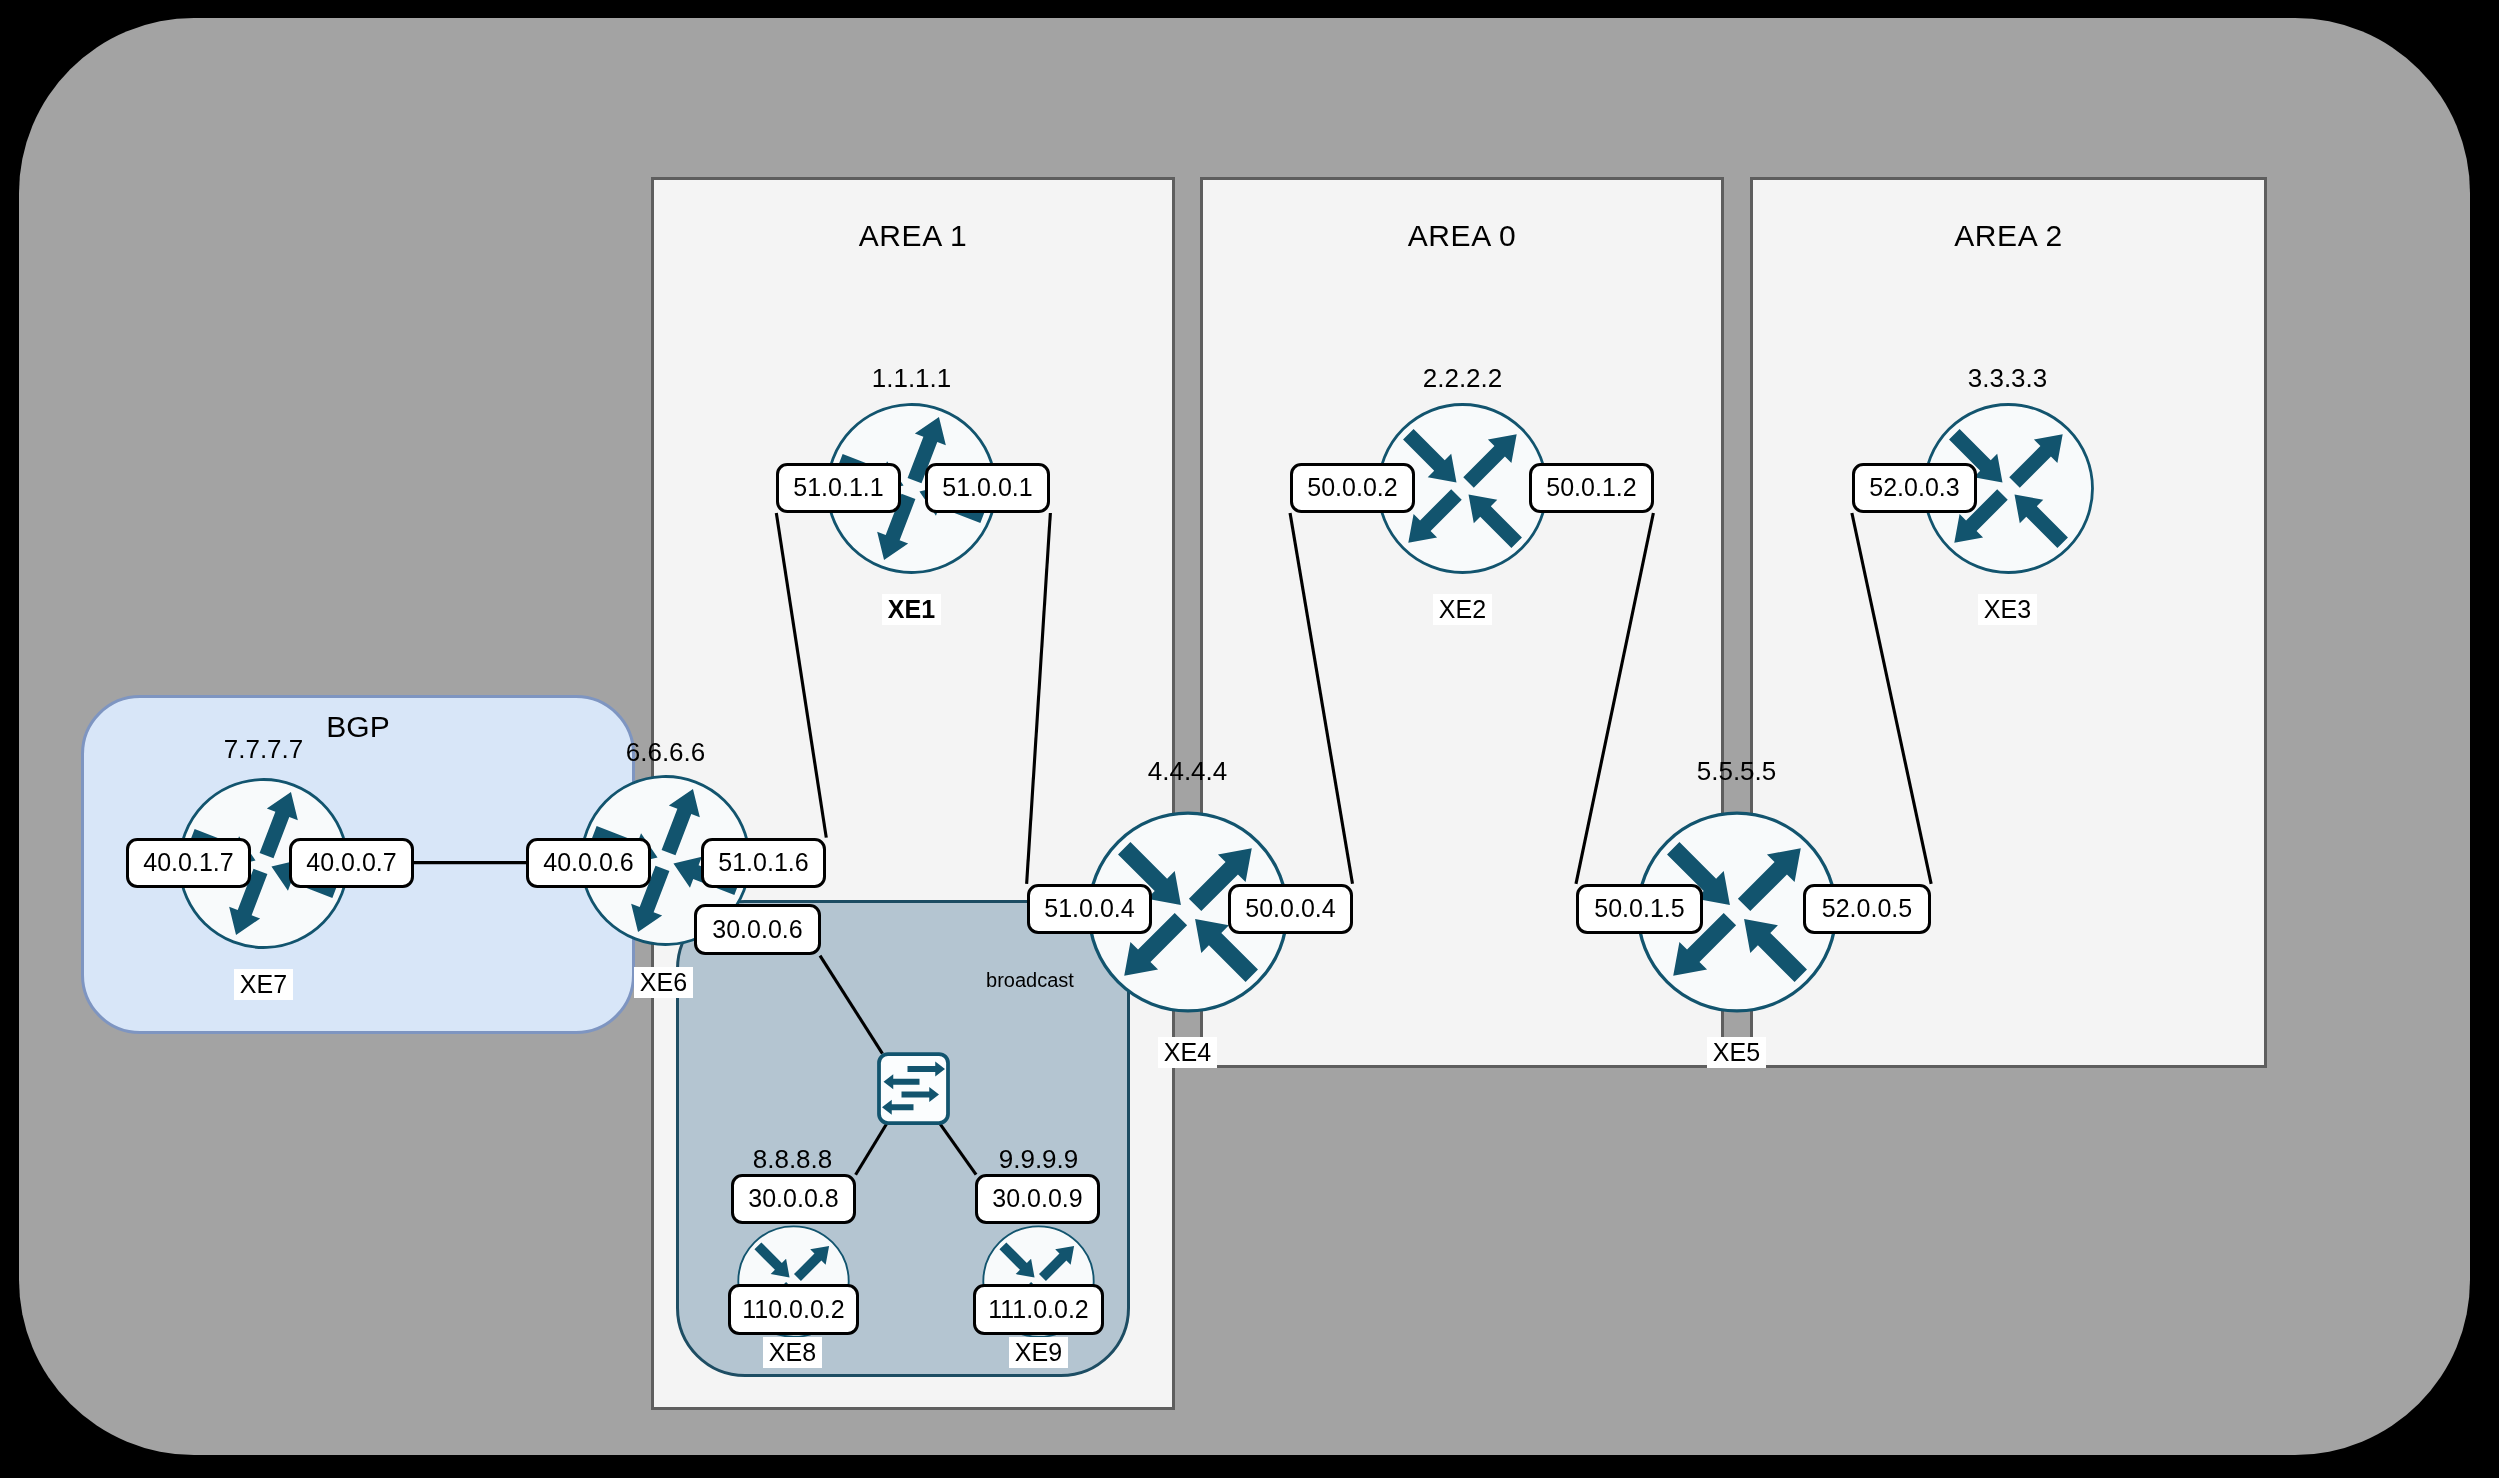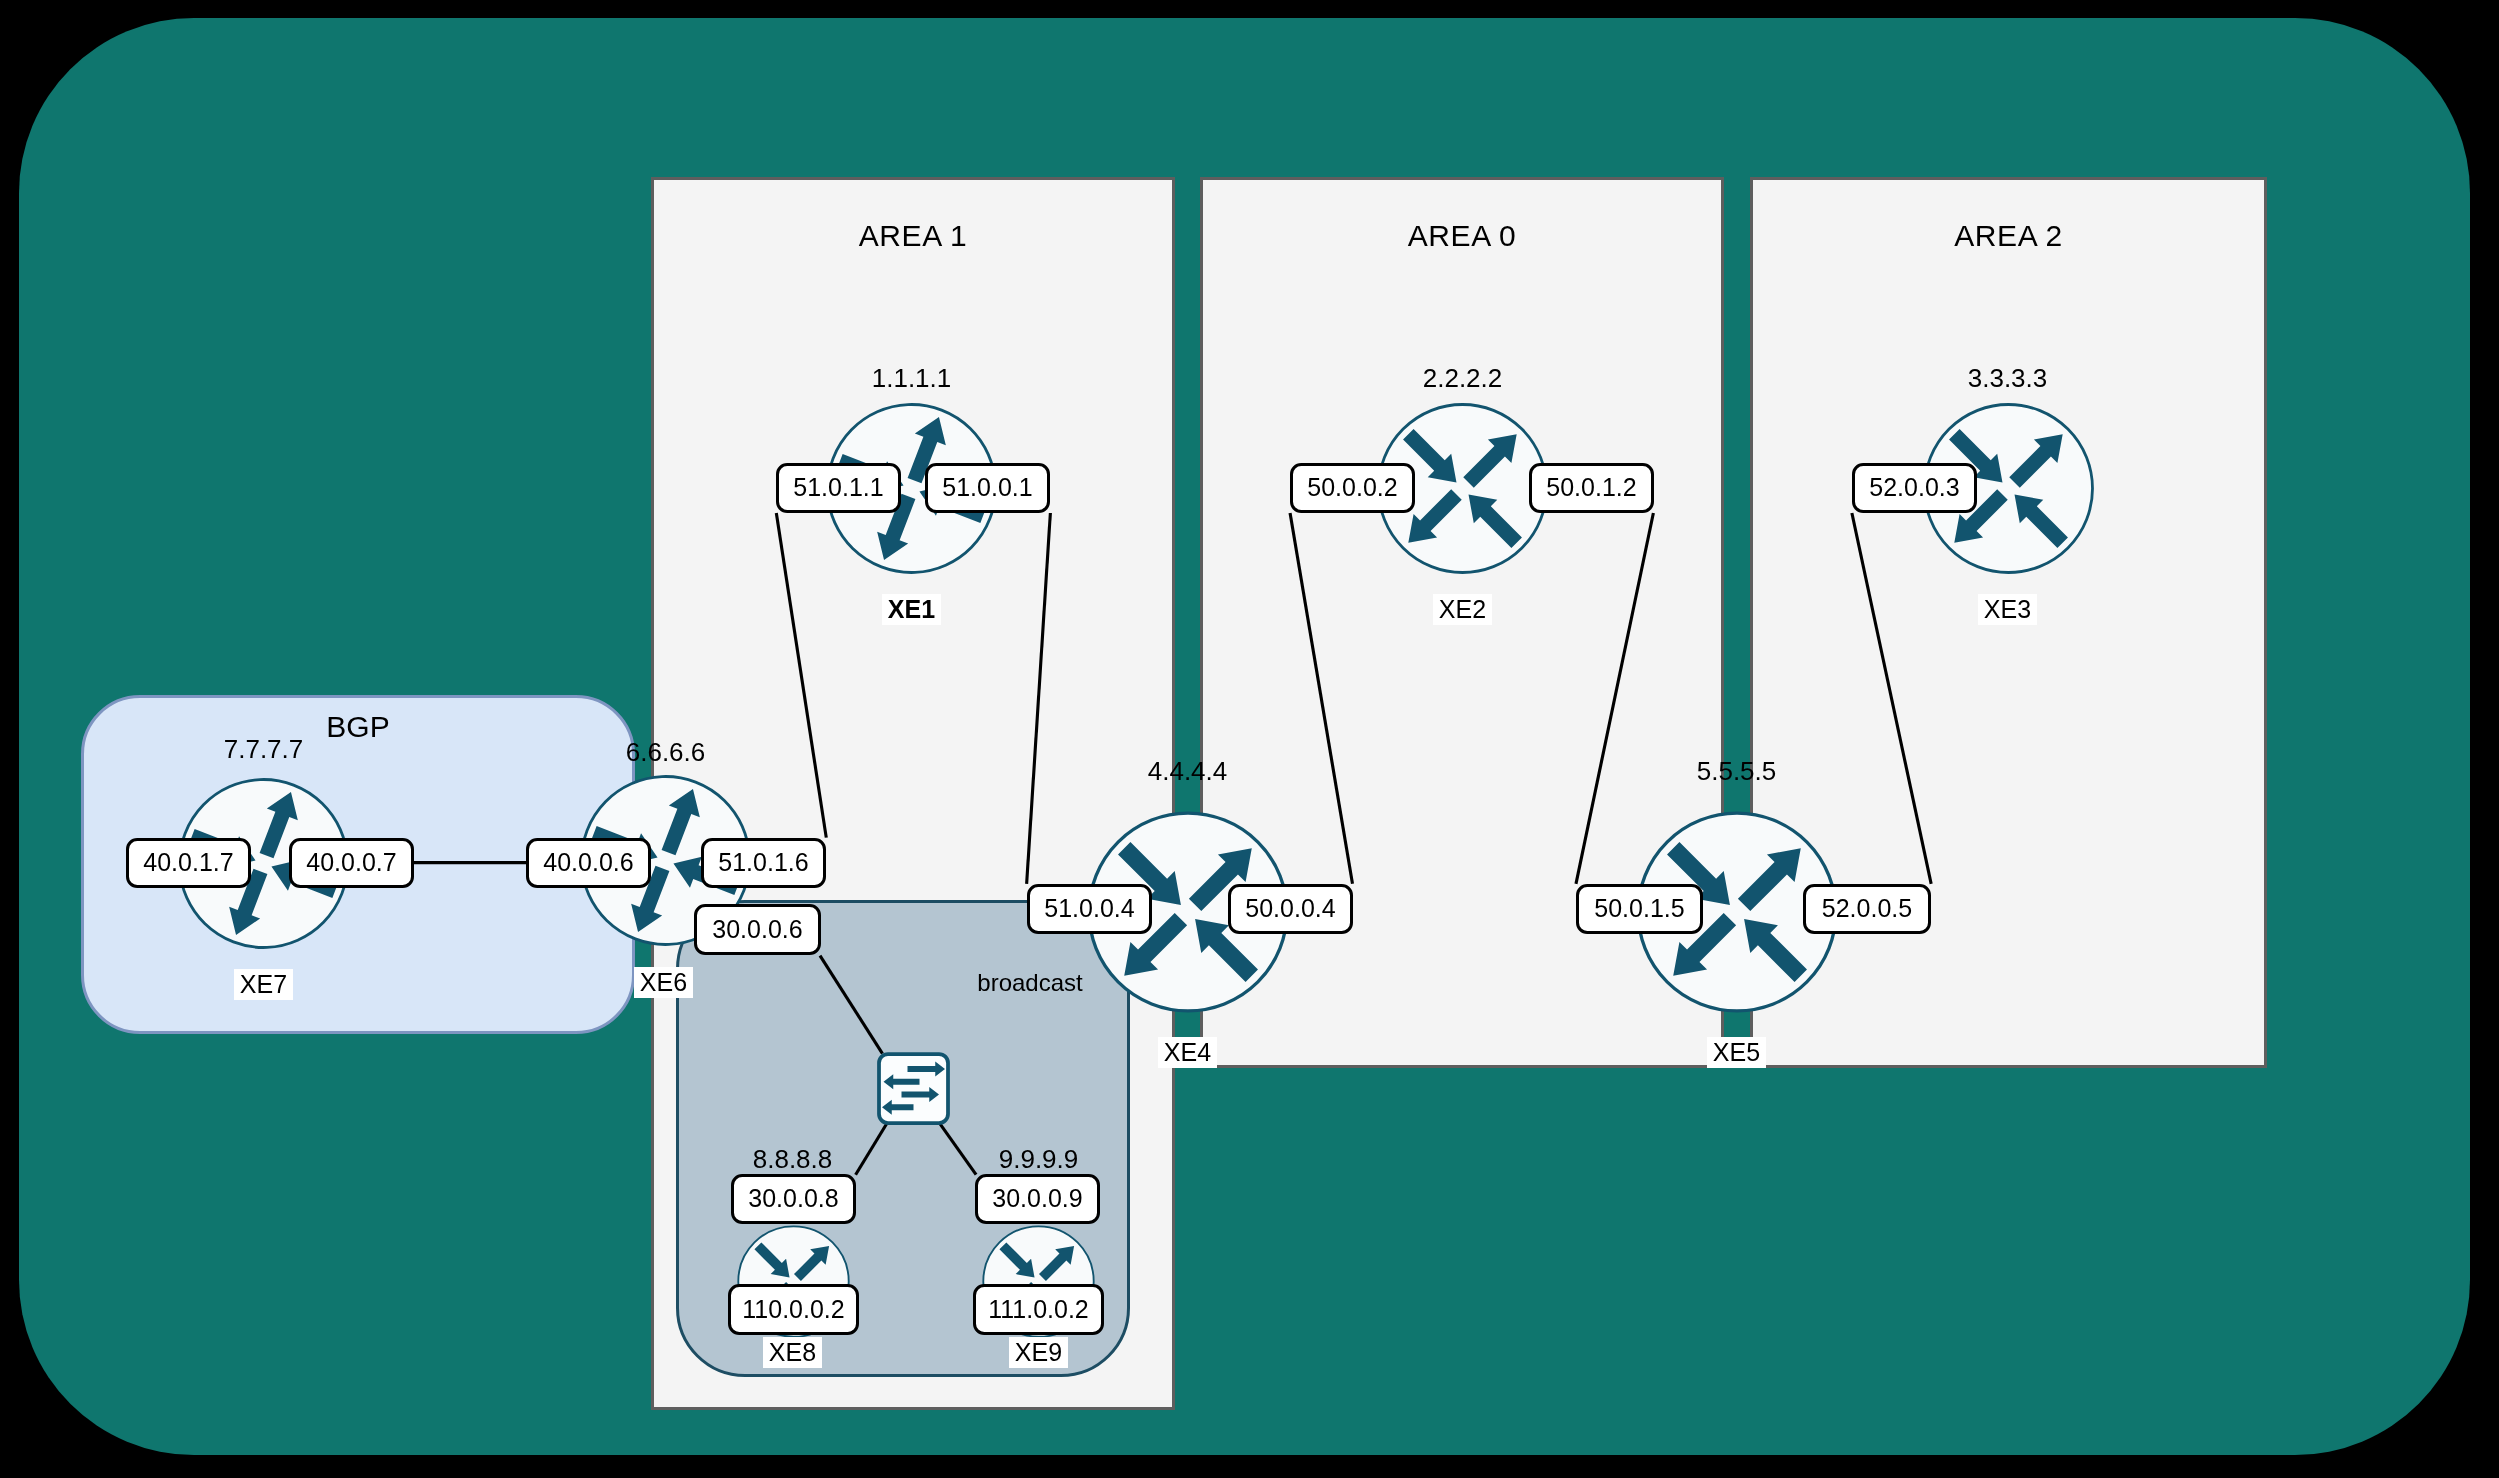--- a/index.html
+++ b/index.html
@@ -1,24 +1,24 @@
 <!DOCTYPE html>
 <html style="font-size:10px"><head>
 <meta charset="utf-8">
 <style>
   html,body{margin:0;padding:0;background:#000;}
   body{width:2500px;height:1478px;position:relative;font-family:"Liberation Sans", sans-serif;color:#000;overflow:hidden;}
-  .panel{position:absolute;left:19px;top:17.5px;width:2451px;height:1437px;background:#0f766e;border-radius:175px;}
+  .panel{position:absolute;left:19px;top:17.5px;width:2451px;height:1437px;background:#a3a3a3;border-radius:175px;}
   .area{position:absolute;background:#f4f4f4;border:3.1px solid #5e5e5e;box-sizing:border-box;}
   .area-title{text-align:center;margin-top:39px;font-size:30px;letter-spacing:0.6px;}
   .group{position:absolute;box-sizing:border-box;}
   .bgp-box{background:#d8e6f8;border:3.1px solid #7e95c1;border-radius:59px;}
   .bgp-title{text-align:center;margin-top:12px;font-size:30px;}
   .bcast-box{background:#b4c5d1;border:3.7px solid #1d4d63;border-radius:69px;}
-  .bcast-title{position:absolute;text-align:center;font-size:24px;}
+  .bcast-title{position:absolute;text-align:center;font-size:20px;}
   .edges{position:absolute;left:0;top:0;pointer-events:none;}
   .edges line{stroke:#000;stroke-width:5;}
   .node{position:absolute;}
   .ip{position:absolute;height:50px;background:#fff;border:3.7px solid #000;border-radius:11.2px;
       box-sizing:border-box;display:flex;align-items:center;justify-content:center;
       font-size:25px;white-space:nowrap;}
   .ip82{height:51px;}
   .rid{position:absolute;width:187px;text-align:center;font-size:26px;white-space:nowrap;}
   .nodename{position:absolute;width:187px;text-align:center;font-size:25px;}
   .nodename span{background:#fff;padding:1.2px 6.2px;display:inline-block;}

